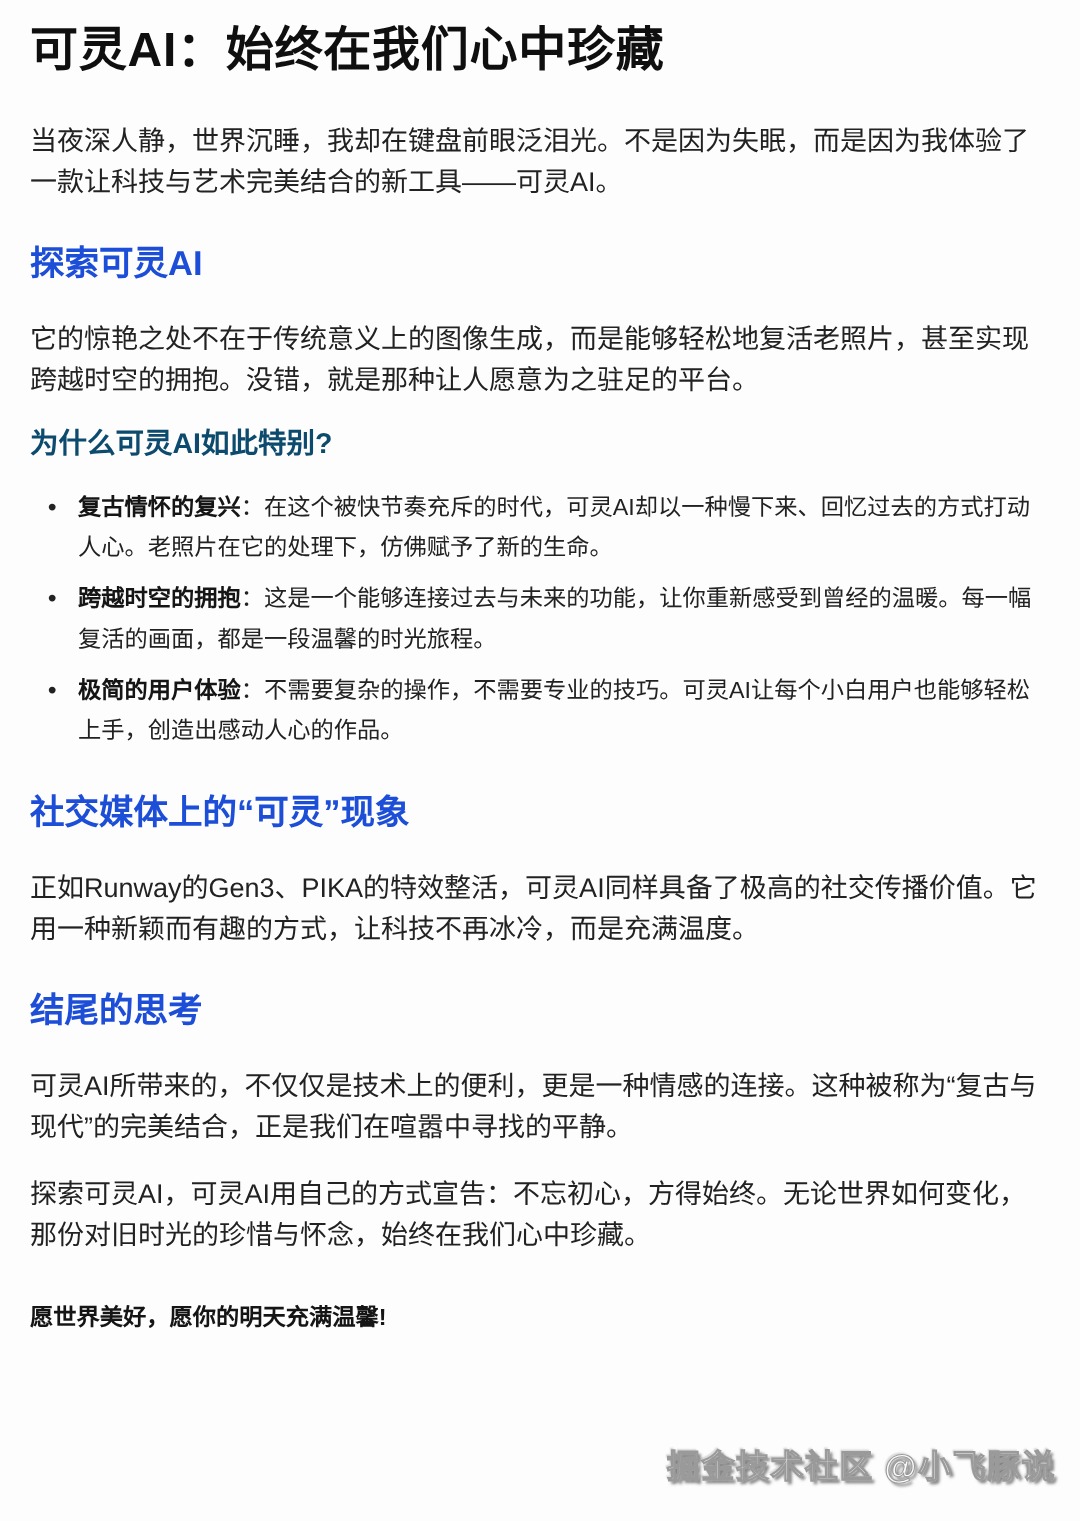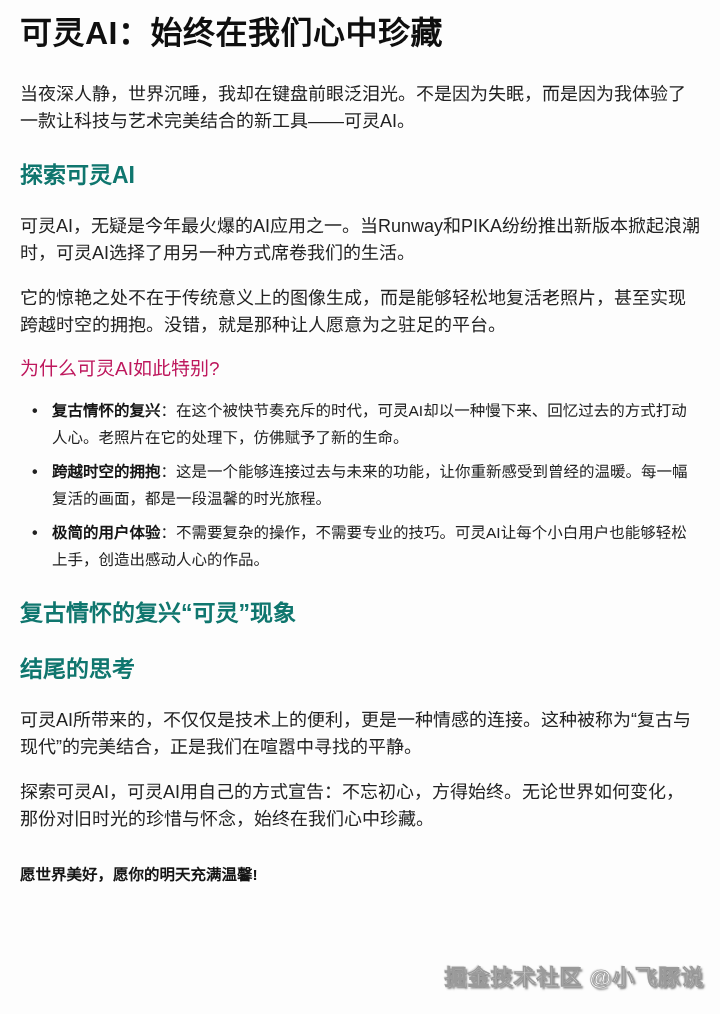--- a/index.html
+++ b/index.html
@@ -27,28 +27,28 @@
   p.body-text {
     font-size: 18px;
     line-height: 27px;
     margin: 0 0 18px 0;
     color: #222222;
   }
   h2.section-heading {
     font-size: 23px;
     line-height: 1.3;
     font-weight: 700;
-    color: #0f766e;
+    color: #1d4ed8;
     margin: 26px 0 22px 0;
   }
   h3.sub-heading {
     font-size: 19px;
     line-height: 1.3;
-    font-weight: 400;
-    color: #be185d;
+    font-weight: 700;
+    color: #0c4a6e;
     margin: 14px 0 15px 0;
   }
   ul.feature-list {
     list-style: none;
     margin: 0 0 1px 0;
     padding-left: 12px;
   }
   ul.feature-list li {
     position: relative;
     padding-left: 20px;
@@ -91,44 +91,44 @@
 <body>
 
 <div class="article">
 
   <h1 class="title">可灵AI：始终在我们心中珍藏</h1>
 
   <p class="body-text">当夜深人静，世界沉睡，我却在键盘前眼泛泪光。不是因为失眠，而是因为我体验了一款让科技与艺术完美结合的新工具——可灵AI。</p>
 
   <h2 class="section-heading">探索可灵AI</h2>
 
-  <p class="body-text">可灵AI，无疑是今年最火爆的AI应用之一。当Runway和PIKA纷纷推出新版本掀起浪潮时，可灵AI选择了用另一种方式席卷我们的生活。</p>
 
   <p class="body-text">它的惊艳之处不在于传统意义上的图像生成，而是能够轻松地复活老照片，甚至实现跨越时空的拥抱。没错，就是那种让人愿意为之驻足的平台。</p>
 
   <h3 class="sub-heading">为什么可灵AI如此特别?</h3>
 
   <ul class="feature-list">
     <li>
       <span class="bullet-dot">•</span>
       <strong>复古情怀的复兴</strong><span>：</span><span>在这个被快节奏充斥的时代，可灵AI却以一种慢下来、回忆过去的方式打动人心。老照片在它的处理下，仿佛赋予了新的生命。</span>
     </li>
     <li>
       <span class="bullet-dot">•</span>
       <strong>跨越时空的拥抱</strong><span>：</span><span>这是一个能够连接过去与未来的功能，让你重新感受到曾经的温暖。每一幅复活的画面，都是一段温馨的时光旅程。</span>
     </li>
     <li>
       <span class="bullet-dot">•</span>
       <strong>极简的用户体验</strong><span>：</span><span>不需要复杂的操作，不需要专业的技巧。可灵AI让每个小白用户也能够轻松上手，创造出感动人心的作品。</span>
     </li>
   </ul>
 
-  <h2 class="section-heading">复古情怀的复兴“可灵”现象</h2>
+  <h2 class="section-heading">社交媒体上的“可灵”现象</h2>
 
 
+  <p class="body-text">正如Runway的Gen3、PIKA的特效整活，可灵AI同样具备了极高的社交传播价值。它用一种新颖而有趣的方式，让科技不再冰冷，而是充满温度。</p>
 
   <h2 class="section-heading">结尾的思考</h2>
 
   <p class="body-text">可灵AI所带来的，不仅仅是技术上的便利，更是一种情感的连接。这种被称为“复古与现代”的完美结合，正是我们在喧嚣中寻找的平静。</p>
 
   <p class="body-text">探索可灵AI，可灵AI用自己的方式宣告：不忘初心，方得始终。无论世界如何变化，那份对旧时光的珍惜与怀念，始终在我们心中珍藏。</p>
 
   <p class="closing-line">愿世界美好，愿你的明天充满温馨!</p>
 
 </div>

